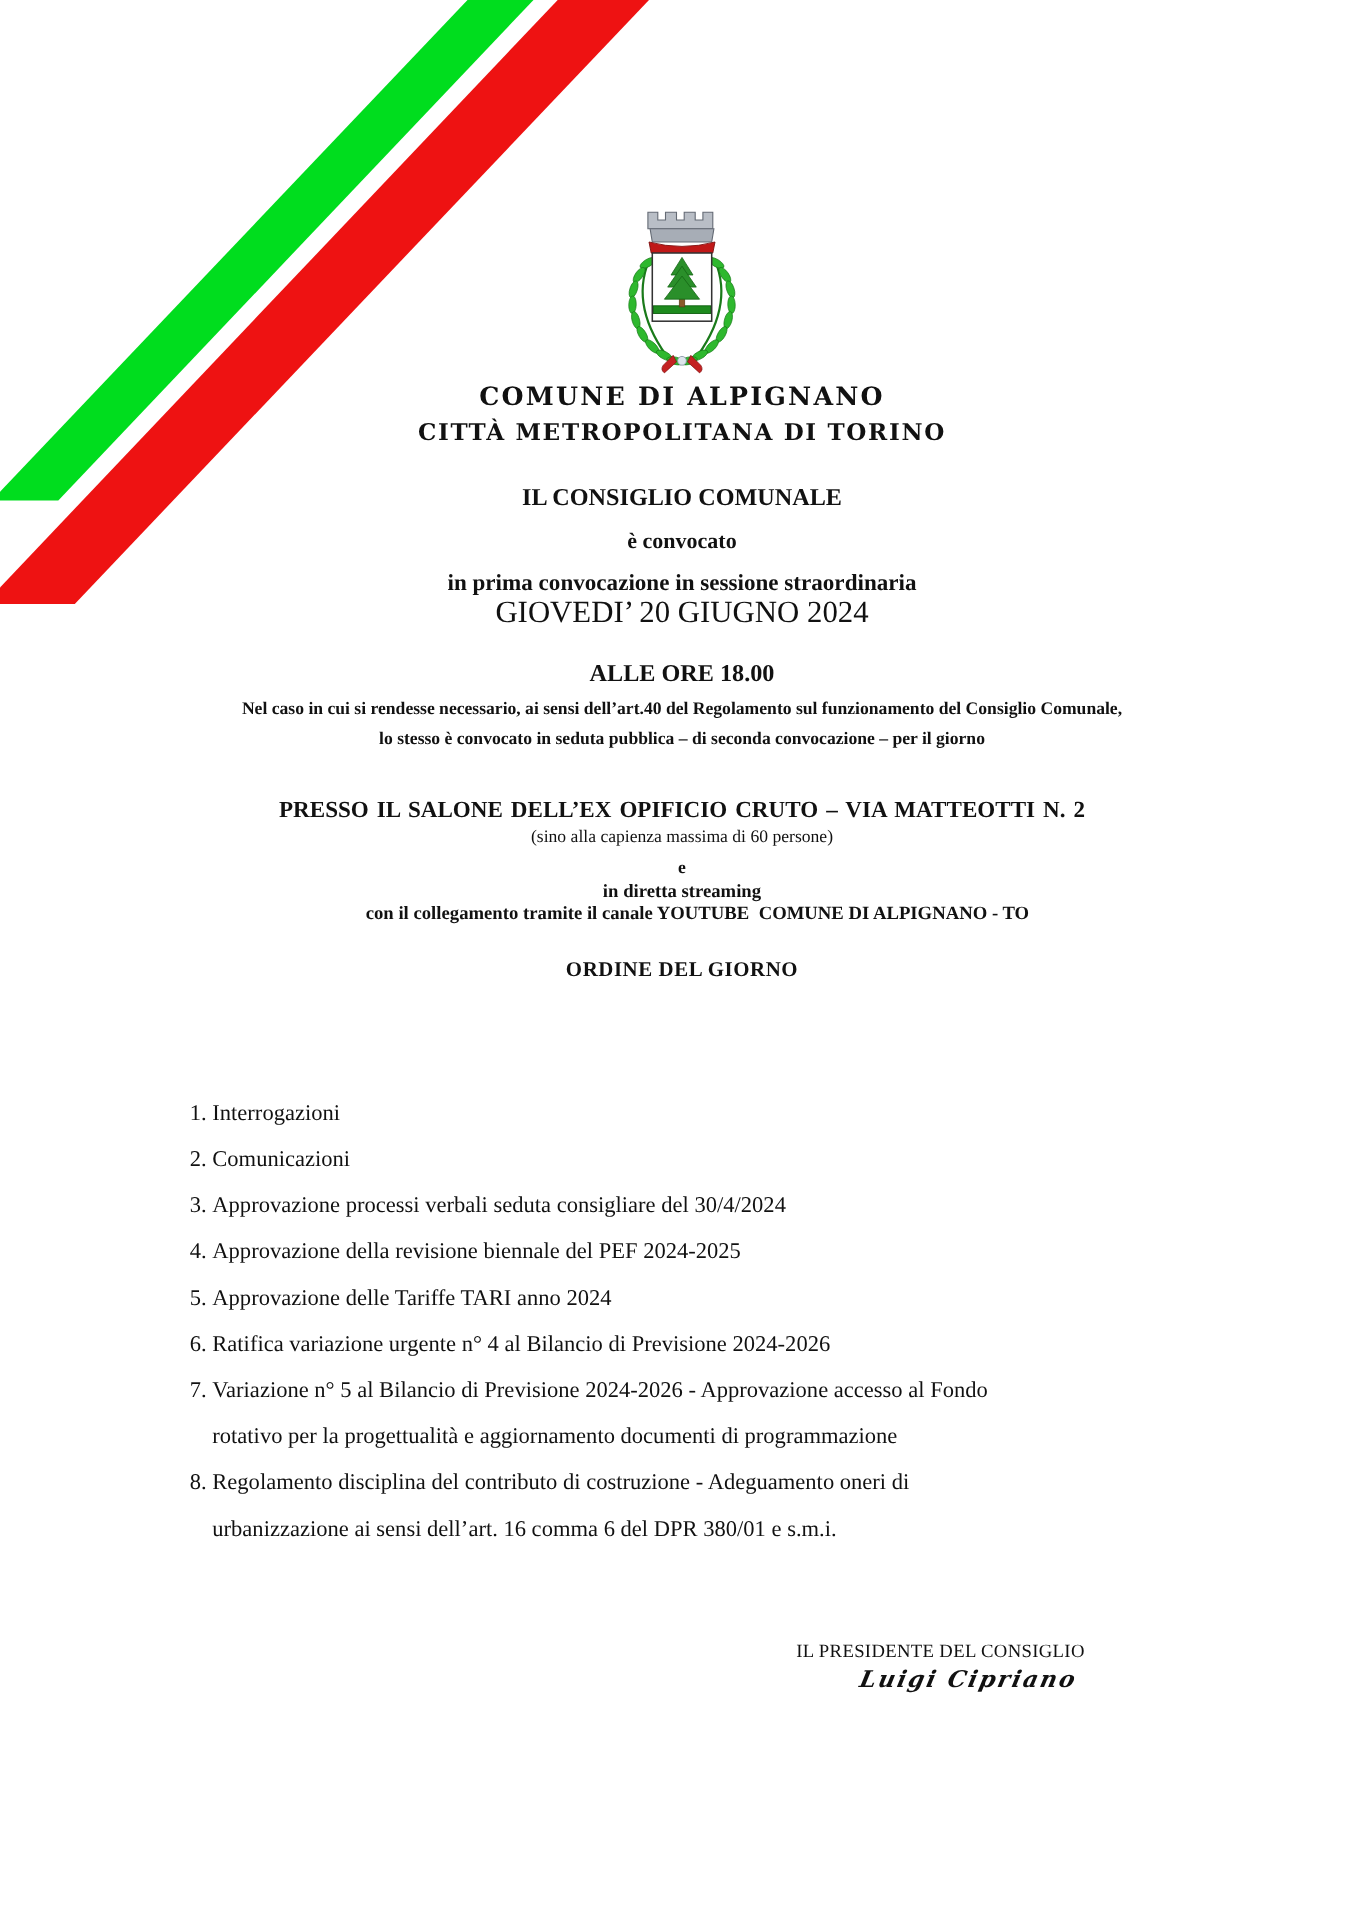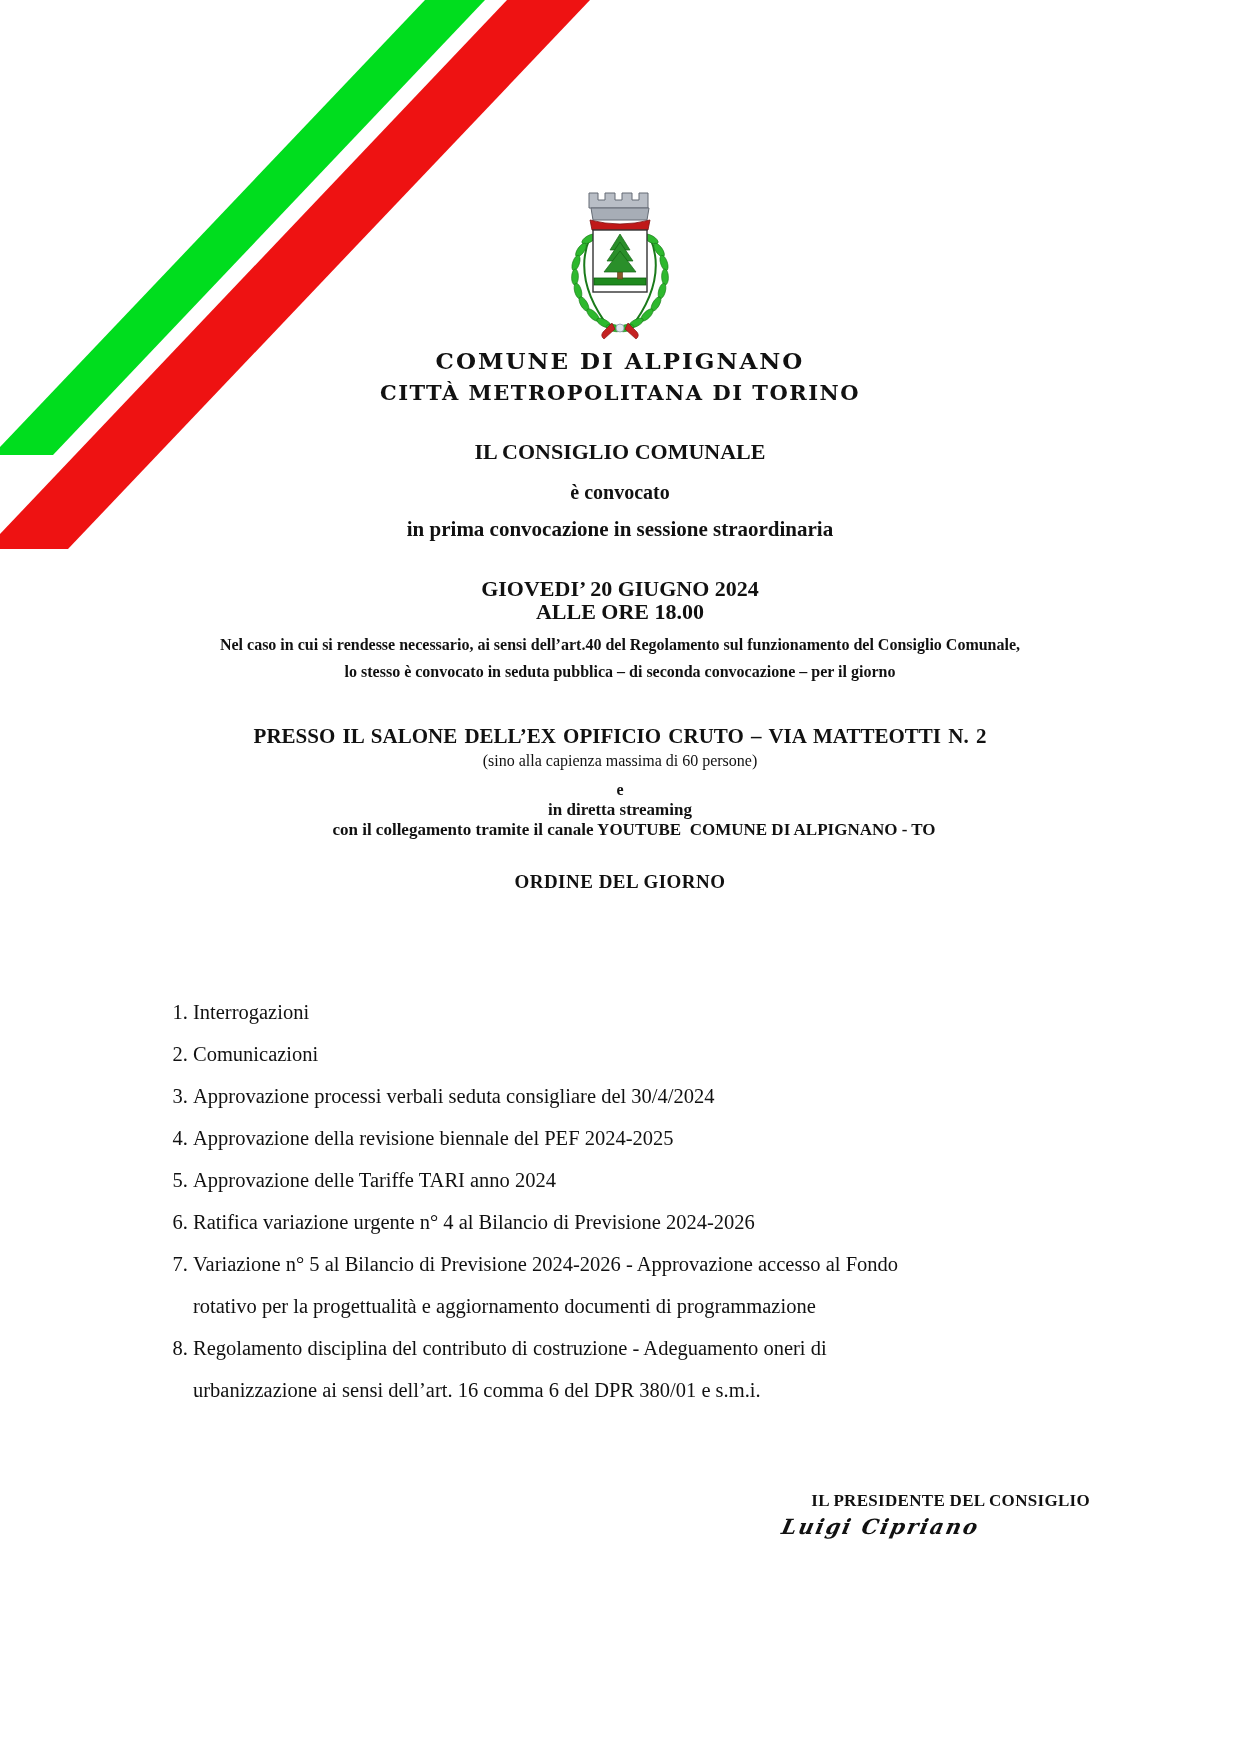--- a/index.html
+++ b/index.html
@@ -13,21 +13,21 @@
   }
   .abs { position: absolute; left: 0; right: 0; text-align: center; }
   #flag-ribbon { position: absolute; left: 0; top: 0; }
   #emblem { position: absolute; left: 560px; top: 190px; width: 120px; height: 150px; }
 
   .muni-name   { top: 347px; font-size: 23px; font-weight: 700; letter-spacing: 2px; font-family: "DejaVu Serif", serif; }
   .prov-name   { top: 380px; font-size: 21px; font-weight: 700; letter-spacing: 1.5px; font-family: "DejaVu Serif", serif; }
   .council     { top: 439px; font-size: 22px; font-weight: 700; }
   .convocato   { top: 481px; font-size: 20px; font-weight: 700; }
   .prima       { top: 517px; font-size: 21px; font-weight: 700; }
-  .date-line   { top: 576px; font-size: 22px; font-weight: 700; }
+  .date-line   { top: 541px; font-size: 28px; font-weight: 400; }
   .time-line   { top: 599px; font-size: 22px; font-weight: 700; }
   .second-call { top: 632px; font-size: 16px; line-height: 26.5px; font-weight: 700; }
   .venue       { top: 724px; font-size: 21px; font-weight: 700; word-spacing: 2px; }
   .capacity    { top: 752px; font-size: 16px; }
   .and-line    { top: 781px; font-size: 16px; font-weight: 700; }
   .streaming   { top: 800px; font-size: 17px; font-weight: 700; }
   .youtube     { top: 820px; font-size: 17px; font-weight: 700; margin-left: 28px; }
   .odg-title   { top: 871px; font-size: 19px; font-weight: 700; letter-spacing: 0.5px; }
 
   ol.agenda {
@@ -35,21 +35,21 @@
     left: 150px; top: 991px;
     width: 800px;
     margin: 0; padding: 0 0 0 43px;
     font-size: 20.5px;
     line-height: 42px;
     list-style: decimal outside;
   }
   ol.agenda li { white-space: pre-line; margin: 0; padding: 0; }
 
   .signature { position: absolute; left: 620px; top: 1491px; width: 470px; text-align: center; }
-  .sig-role  { font-size: 17px; font-weight: 700; letter-spacing: 0.3px; text-align: right; }
+  .sig-role  { font-size: 17px; font-weight: 400; letter-spacing: 0.3px; }
   .sig-name  {
     display: inline-block;
     position: relative; left: 26px; margin-top: 3px;
     font-size: 21px; font-style: italic; font-weight: 700;
     font-family: "DejaVu Serif", serif;
     transform: skewX(-12deg);
     letter-spacing: 2px;
   }
 </style>
 </head>

